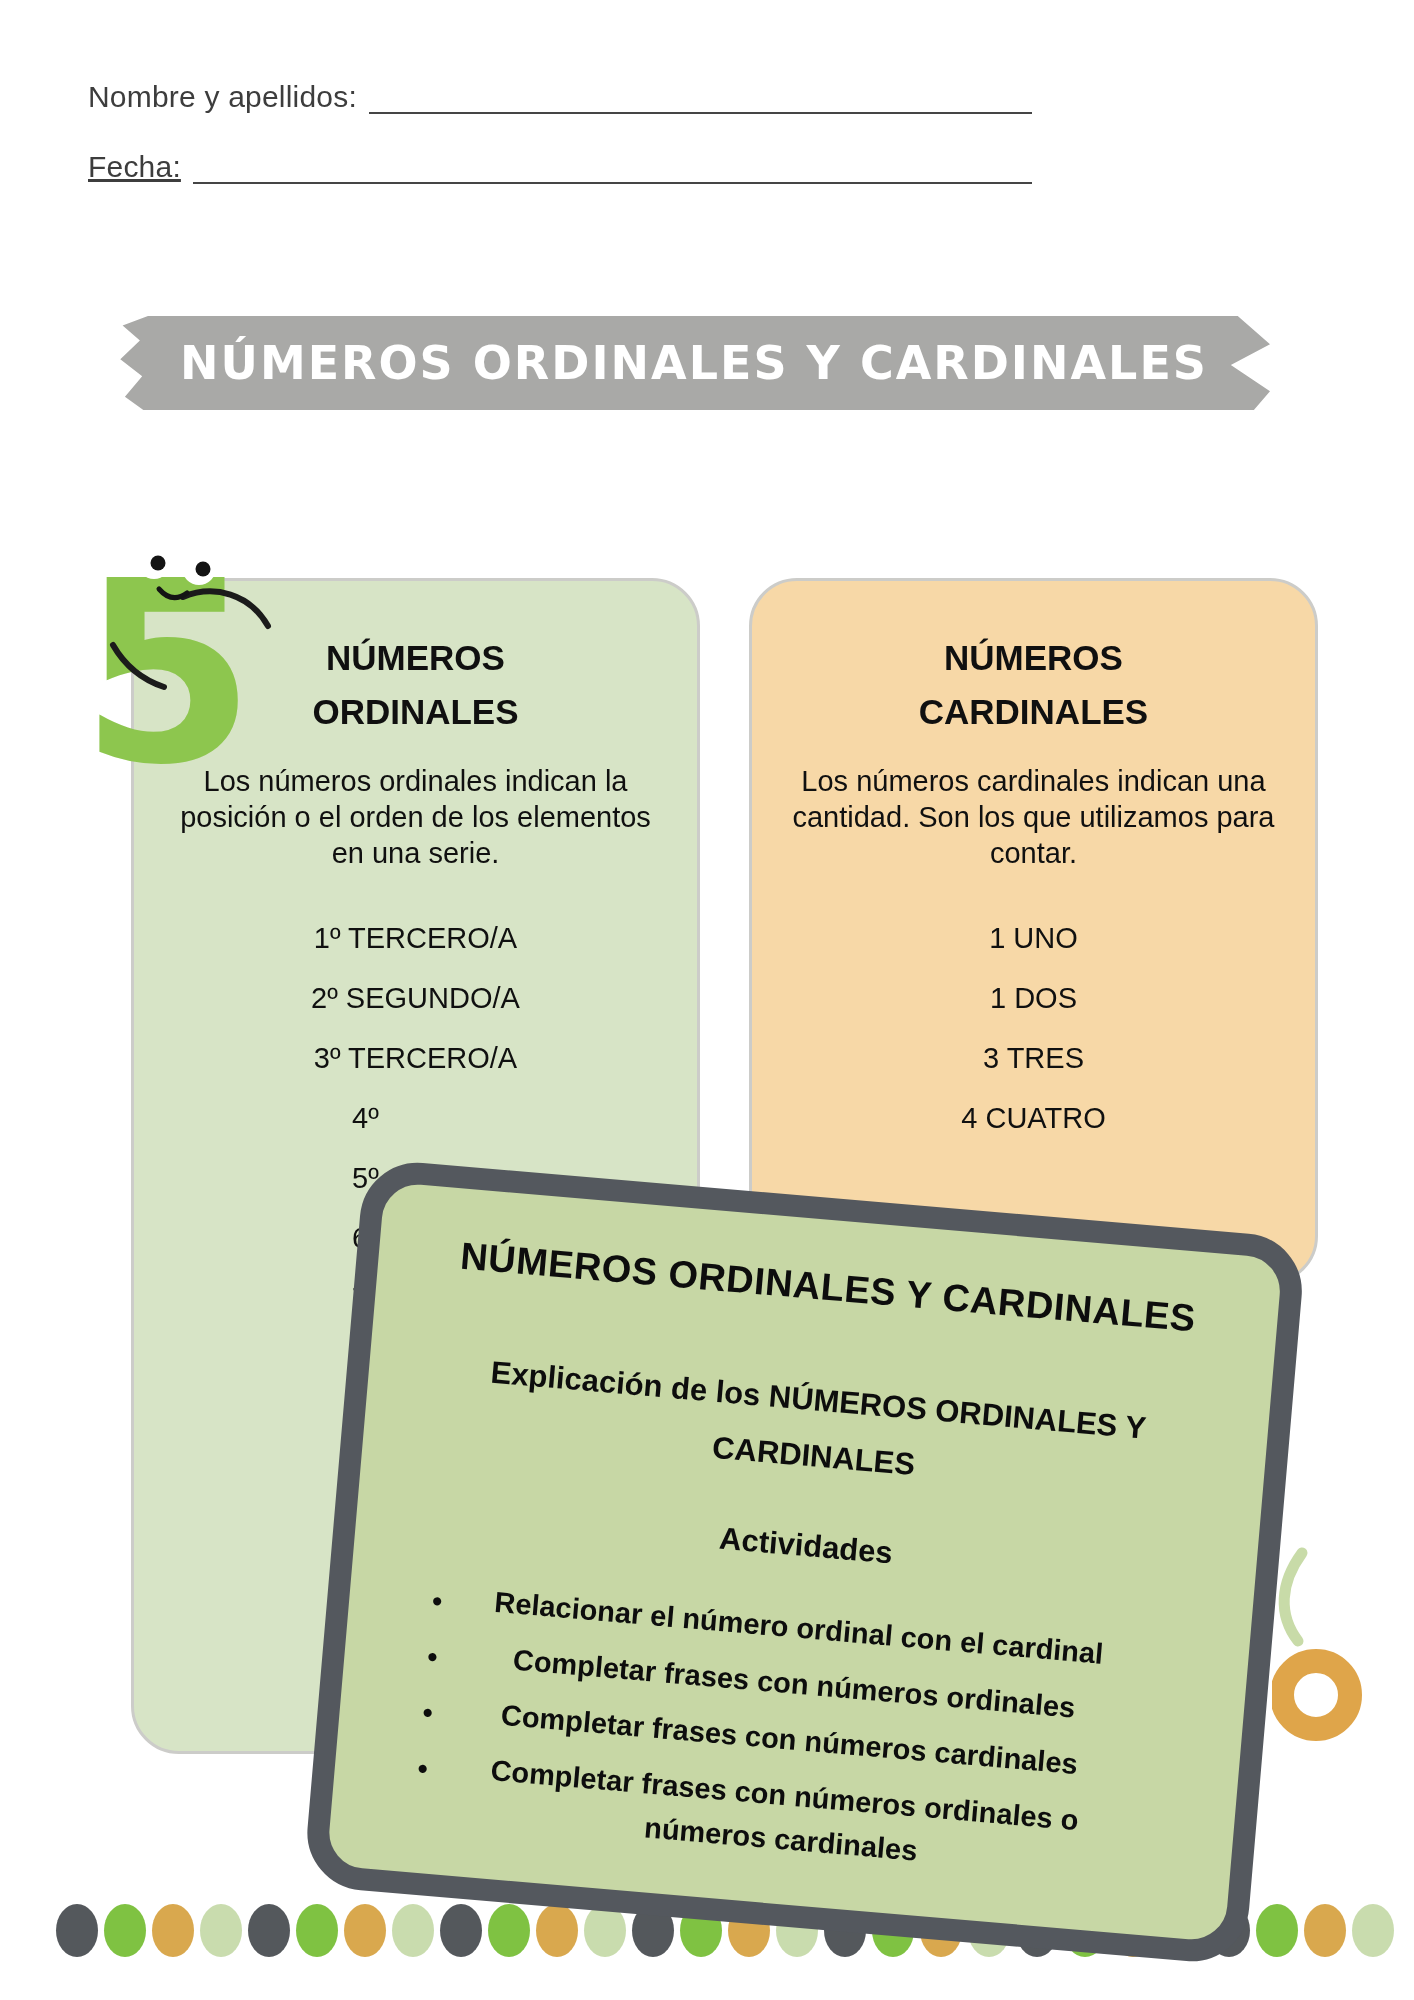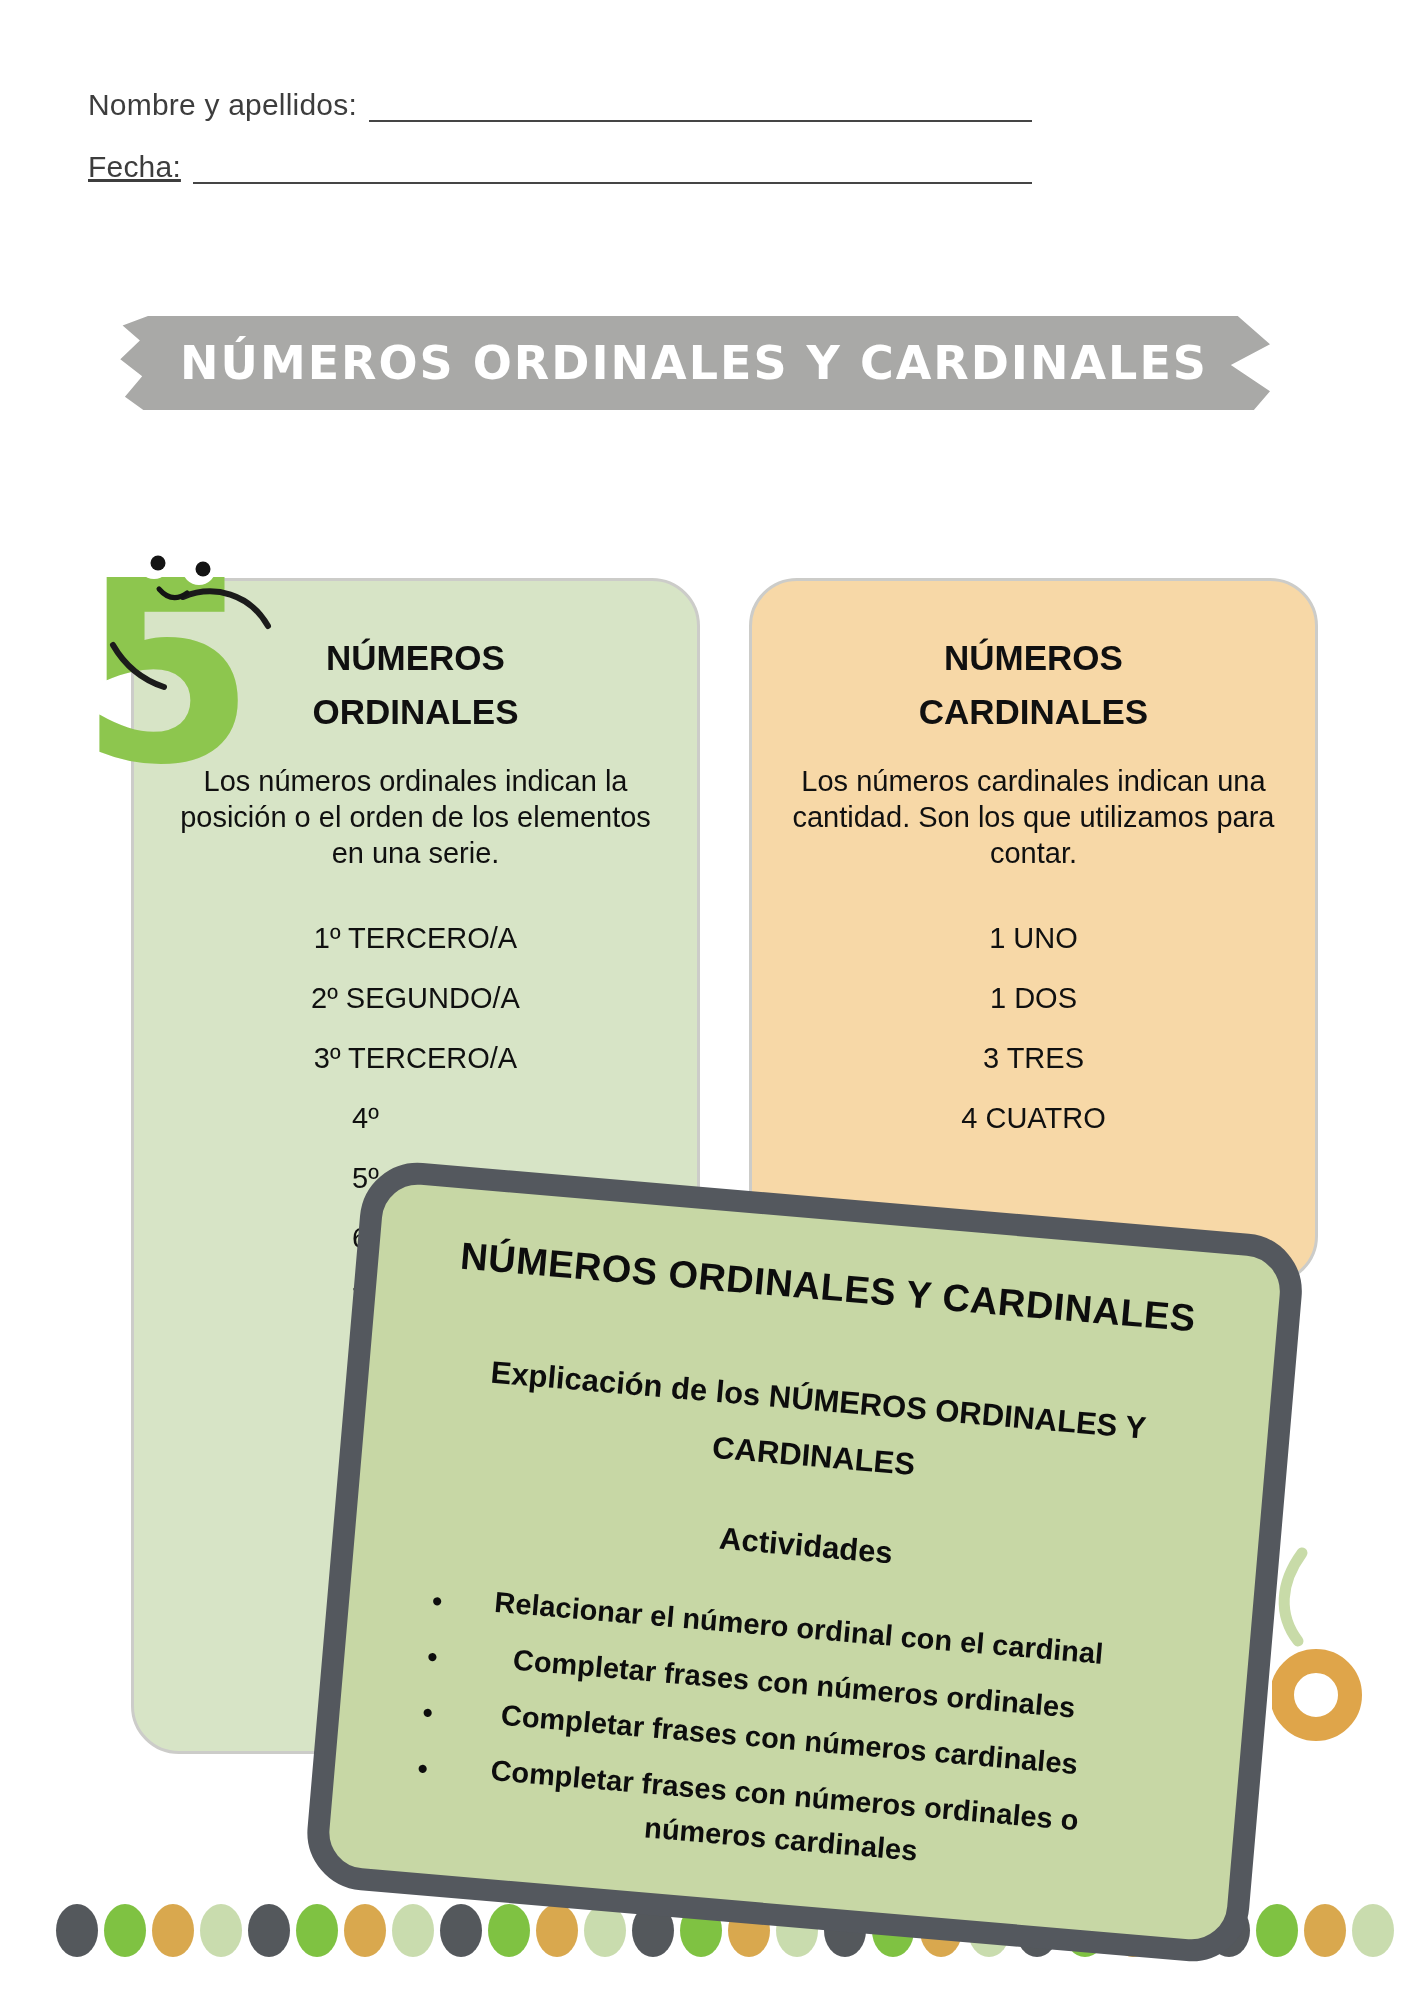--- a/index.html
+++ b/index.html
@@ -8,21 +8,21 @@
     overflow:hidden; font-family:"Liberation Sans", sans-serif;
   }
 
   
   .write-row {
     position:absolute; left:88px; right:382px;
     display:flex; align-items:flex-end; gap:12px;
     font-size:30px; color:#3d3d3d; letter-spacing:0.2px;
   }
   .write-row .blank-line { flex:1; border-bottom:2px solid #454545; height:36px; }
-  #name-row  { top:84px; }
+  #name-row  { top:76px; }
   #date-row  { top:146px;text-decoration:underline; }
 
   
   .ribbon {
     position:absolute; left:118px; top:316px; width:1152px; height:94px;
     display:flex; align-items:center; justify-content:center;
     font-family:"DejaVu Sans", sans-serif;
     font-weight:bold; font-size:46px; letter-spacing:2px; color:#ffffff;
     clip-path: polygon(2.6% 0%, 97.2% 0%, 100% 30%, 96.6% 52%, 100% 80%, 98.6% 100%,
                        2.2% 100%, 0.6% 86%, 2.1% 64%, 0.2% 46%, 1.9% 26%, 0.4% 10%);

